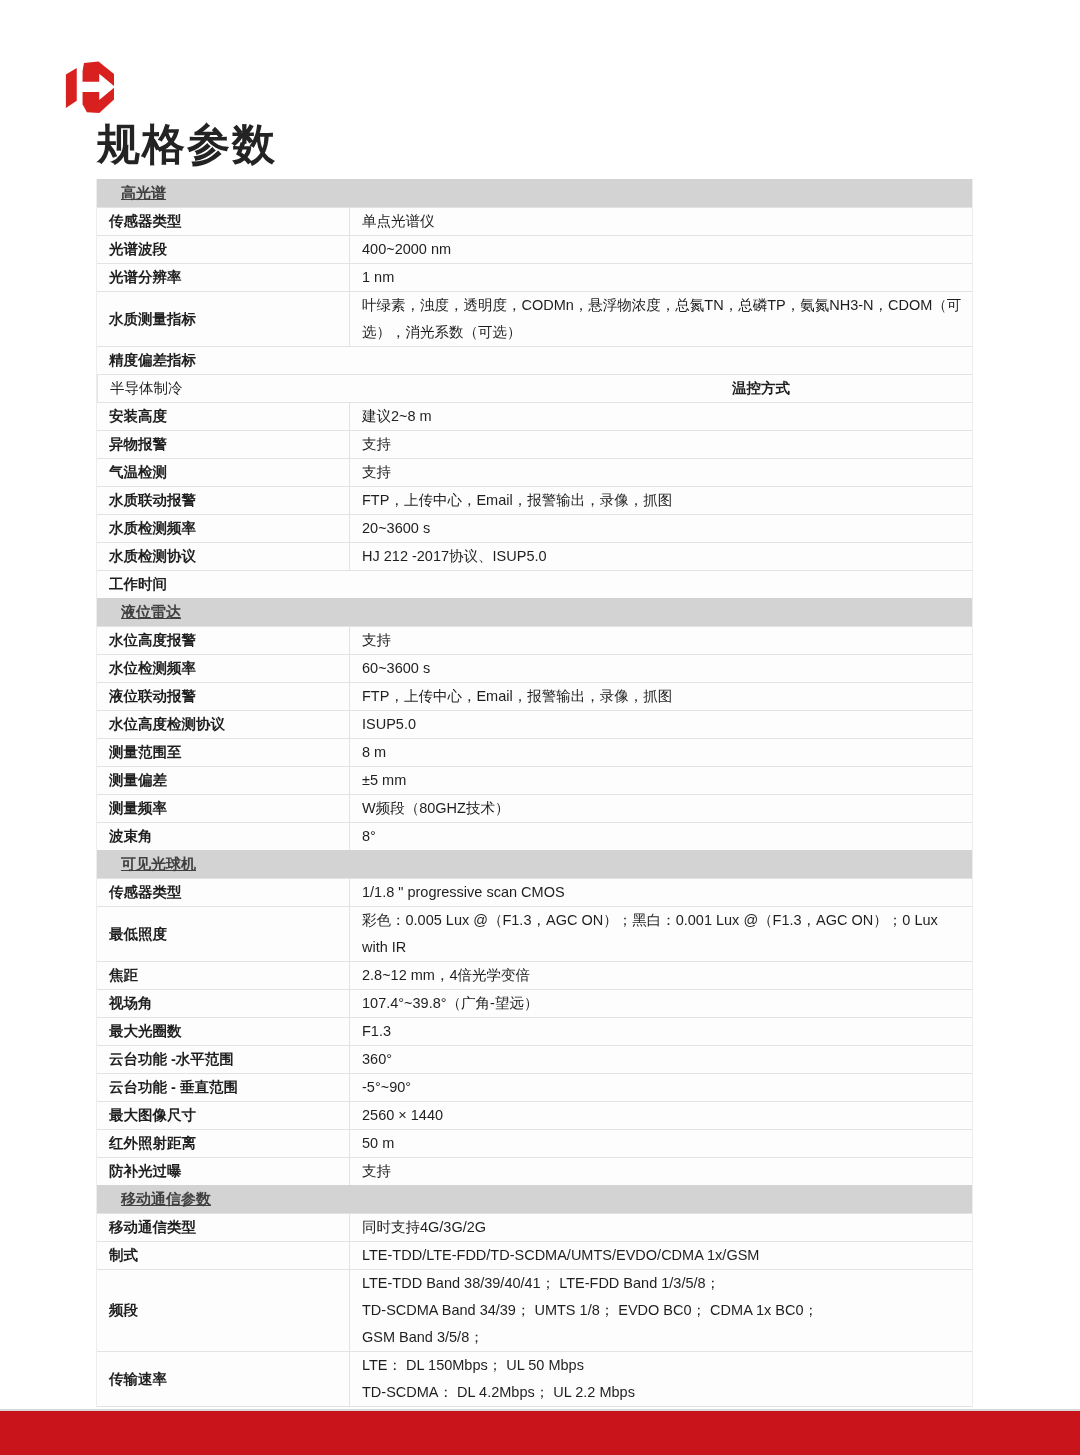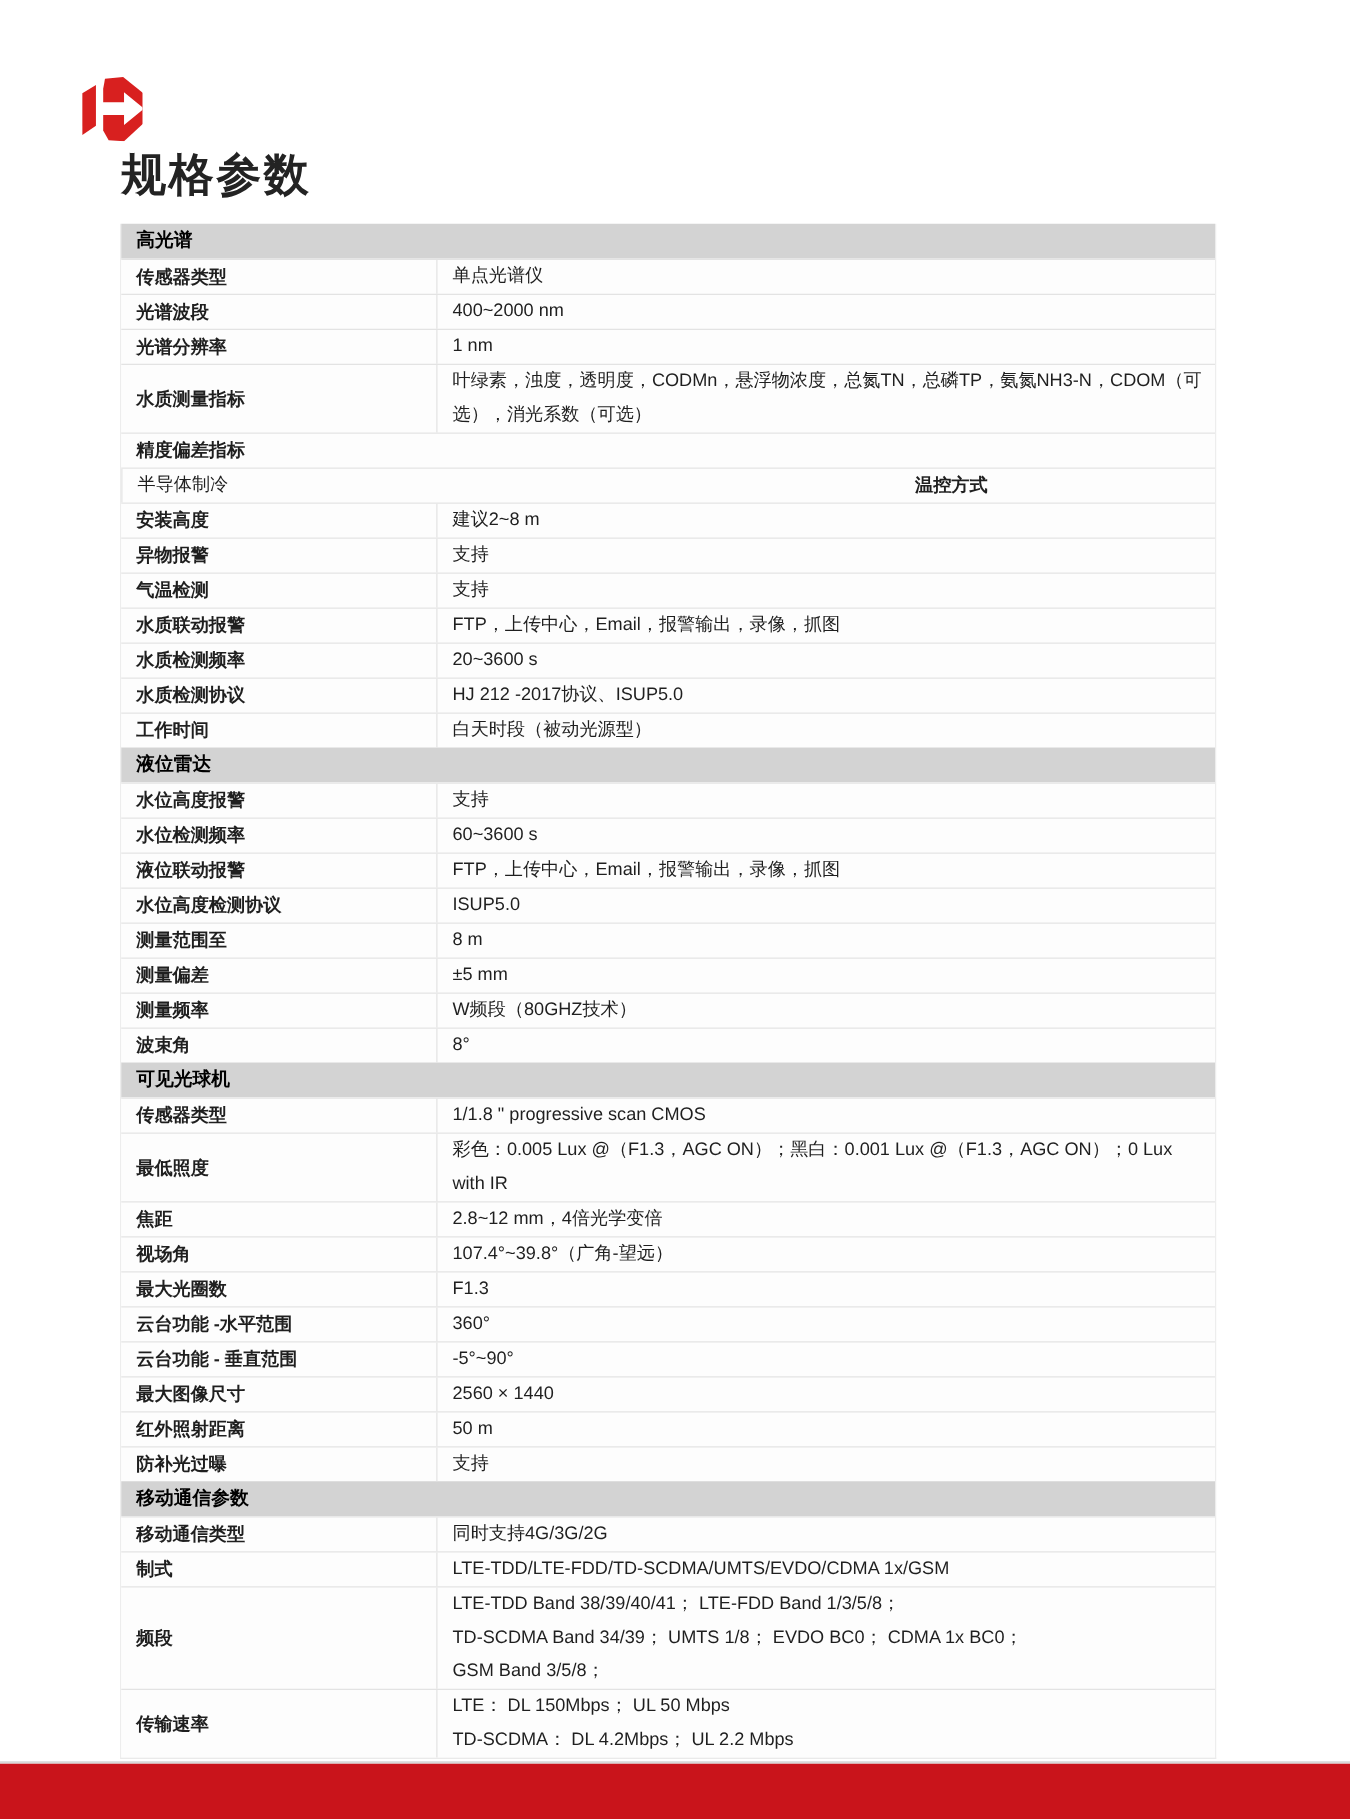--- a/index.html
+++ b/index.html
@@ -18,38 +18,39 @@
     overflow:hidden;
     font-family:"Liberation Sans", sans-serif;
     color:var(--text-color);
   }
   .logo {
     position:absolute; left:54px; top:55px;
     width:60px; height:58px;
   }
   .page-title {
     position:absolute; left:97px; top:116px;
-    font-size:36px; font-weight:700;
+    font-size:43px; font-weight:700;
     color:#232323; letter-spacing:2px;
   }
   .spec-table {
     position:absolute; left:96px; top:179px;
     width:877px;
     border-left:1px solid #ededed;
     border-right:1px solid #ededed;
     border-bottom:1px solid var(--row-border);
     font-size:14.5px;
   }
   .section-header {
     background:var(--section-header-bg);
     font-weight:700;
     font-size:15px;
     line-height:28px;
-    padding-left:12px;
-    color:#000000;
+    padding-left:24px;
+    color:#404040;
+    text-decoration:underline;
   }
   .row {
     display:flex;
     background:var(--row-bg);
     border-top:1px solid var(--row-border);
   }
   .row:first-child { border-top:none; }
   .cell { min-height:27px; }
   .cell.label {
     width:252px; flex:0 0 252px;
@@ -156,23 +157,20 @@
       </div>
     </div>
     <div class="row">
       <div class="cell label">水质检测协议</div>
       <div class="cell value">
         <div class="value-line">HJ 212 -2017协议、ISUP5.0</div>
       </div>
     </div>
     <div class="row">
       <div class="cell label">工作时间</div>
-      <div class="cell value">
-        <div class="value-line">白天时段（被动光源型）</div>
-      </div>
     </div>
     <div class="section-header">液位雷达</div>
     <div class="row">
       <div class="cell label">水位高度报警</div>
       <div class="cell value">
         <div class="value-line">支持</div>
       </div>
     </div>
     <div class="row">
       <div class="cell label">水位检测频率</div>

